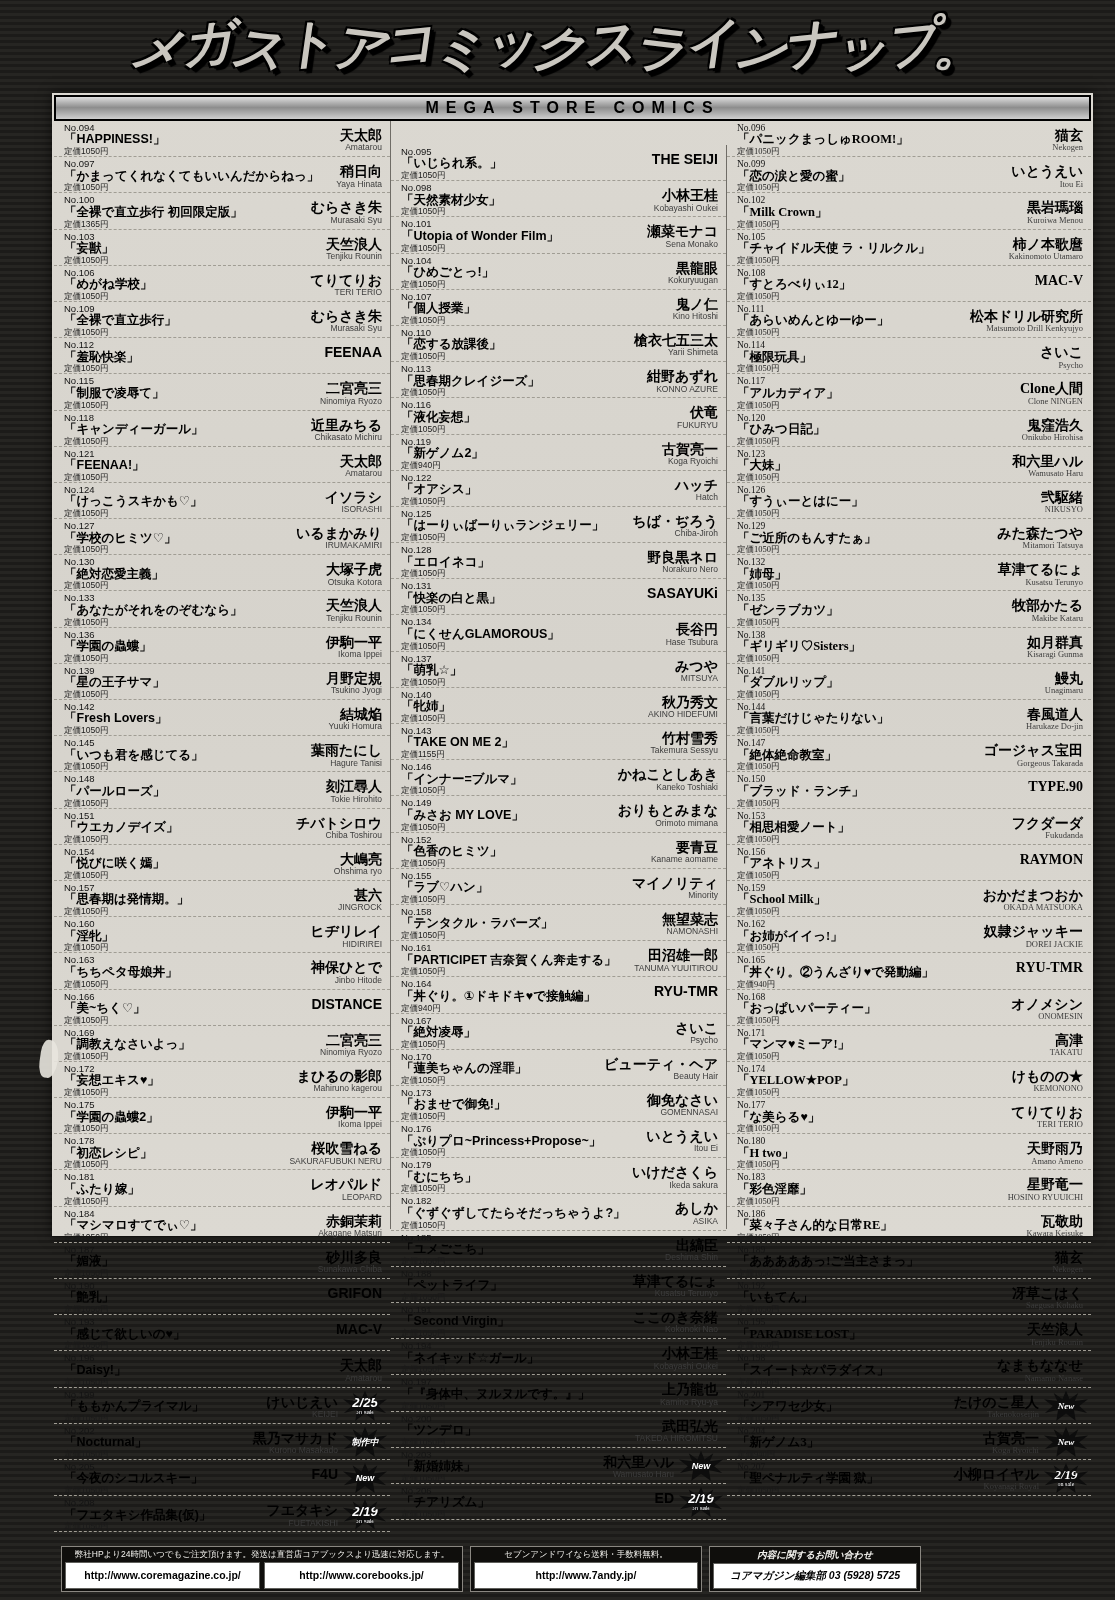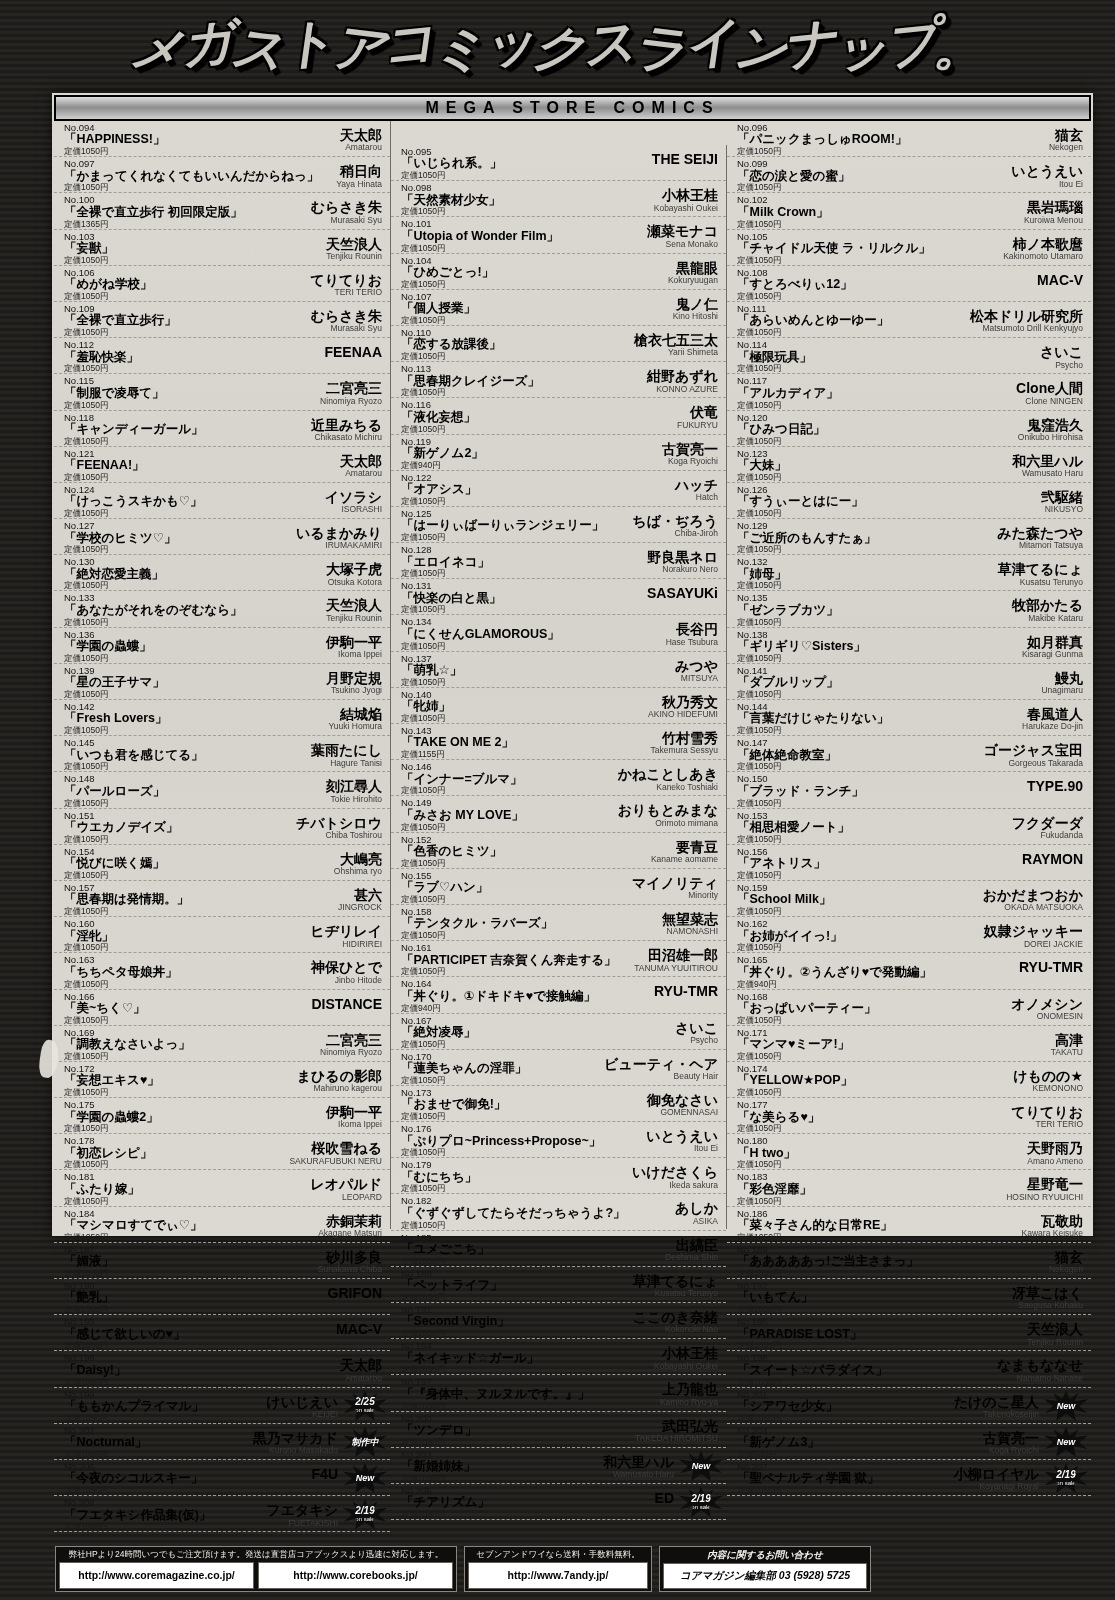--- a/index.html
+++ b/index.html
@@ -27,49 +27,49 @@
   .banner{
     height:22px;margin:2px 2px 0 2px;border:2px solid #000;
     background:linear-gradient(180deg,#dedede 0%,#8d8d8d 48%,#cfcfcf 100%);
     display:flex;align-items:center;justify-content:center;
     font-weight:800;font-size:16px;letter-spacing:7px;color:#000;
   }
   .catalog{position:absolute;left:2px;right:2px;top:28px;bottom:7px;display:flex;}
   .col{box-sizing:border-box;}
   .col0{width:337px;border-right:1px solid #6f6c66;}
   .col1{width:336px;border-right:1px solid #6f6c66;margin-top:24px;}
-  .col2{flex:1;}
+  .col2{flex:1;font-family:Liberation Serif, serif;}
   
   .entry{
     position:relative;height:36.2px;box-sizing:border-box;
     padding:2px 6px 0 10px;border-bottom:1px dashed #a09d94;overflow:hidden;
   }
   .e-no{font-size:9.5px;line-height:1.1;color:#141414;}
   .e-title{font-size:12.5px;font-weight:700;line-height:1.1;color:#000;white-space:nowrap;}
   .e-price{font-size:8.5px;line-height:1.15;color:#1a1a1a;}
   .e-author{position:absolute;right:8px;top:7px;text-align:right;}
   .e-author.with-badge{right:52px;}
   .a-name{font-size:14px;font-weight:700;line-height:1.1;color:#000;white-space:nowrap;}
   .a-roman{font-size:8.5px;line-height:1.1;color:#3c3c3c;white-space:nowrap;}
   .badge{
     position:absolute;right:3px;top:3px;width:44px;height:31px;background:#0d0d0d;color:#fff;
     clip-path:polygon(50% 0%,58% 28%,78% 8%,70% 34%,100% 28%,80% 50%,98% 72%,68% 62%,72% 97%,50% 74%,28% 97%,32% 62%,2% 72%,20% 50%,0% 28%,30% 34%,22% 8%,42% 28%);
     display:flex;flex-direction:column;align-items:center;justify-content:center;text-align:center;
   }
-  .badge .b1{font-size:10px;font-weight:800;font-style:italic;line-height:1;}
+  .badge .b1{font-size:13px;font-weight:800;font-style:italic;line-height:1;}
   .badge .b2{font-size:6px;line-height:1.2;}
   .badge .b-solo{font-size:9px;font-weight:800;font-style:italic;line-height:1;}
   
   .footer{position:absolute;left:55px;top:1546px;width:1042px;height:46px;display:flex;gap:7px;}
   .fbox{
     background:#0f0e0c;border:1px solid #8a8781;box-sizing:border-box;
     padding:2px 3px;display:flex;flex-direction:column;
   }
-  .fbox1{width:402px;}
-  .fbox2{width:188px;}
+  .fbox1{width:402px;margin-left:6px;}
+  .fbox2{width:232px;}
   .fbox3{width:212px;font-style:italic;}
   .fbox4{flex:1;}
   .f-top{color:#f3f2ee;font-size:8.5px;text-align:center;line-height:1.25;white-space:nowrap;}
   .f-top.wide{font-size:9.5px;font-weight:700;}
   .f-urls{display:flex;gap:4px;flex:1;margin-top:2px;}
   .f-url{
     flex:1;background:#fff;border:1px solid #60605c;color:#000;font-weight:700;font-size:10.5px;
     display:flex;align-items:center;justify-content:center;white-space:nowrap;
   }
   .scan-tear{

